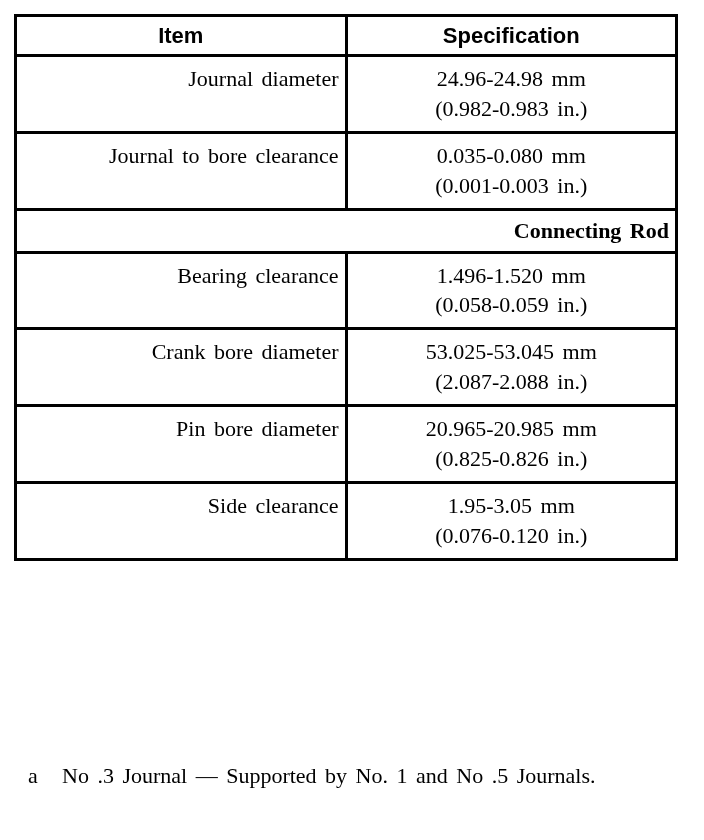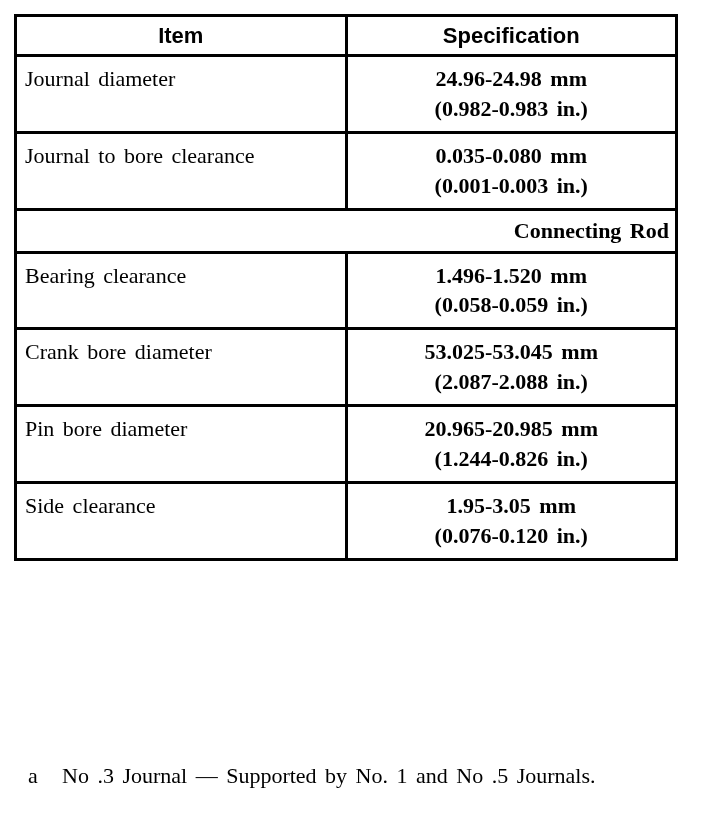--- a/index.html
+++ b/index.html
@@ -35,27 +35,26 @@
     padding: 3px 4px;
   }
   .spec-table td {
     font-size: 22px;
     line-height: 1.36;
     vertical-align: top;
     word-spacing: 3px;
   }
   td.item-cell {
     width: 50%;
-    text-align: left;
+    text-align: right;
     padding: 7px 6px 7px 8px;
   }
   td.spec-cell {
     text-align: center;
     padding: 7px 20px;
-    font-weight: bold;
   }
   tr.data-row  { height: 76px; }
   tr.short-row { height: 46px; }
   td.section-cell {
     font-weight: bold;
     text-align: right;
     padding: 5px 6px 5px 8px;
     height: 42px;
   }
   .footnote {
@@ -111,21 +110,21 @@
         <td class="item-cell">Crank bore diameter</td>
         <td class="spec-cell">
           <div>53.025-53.045 mm</div>
           <div>(2.087-2.088 in.)</div>
         </td>
       </tr>
       <tr class="data-row">
         <td class="item-cell">Pin bore diameter</td>
         <td class="spec-cell">
           <div>20.965-20.985 mm</div>
-          <div>(1.244-0.826 in.)</div>
+          <div>(0.825-0.826 in.)</div>
         </td>
       </tr>
       <tr class="data-row">
         <td class="item-cell">Side clearance</td>
         <td class="spec-cell">
           <div>1.95-3.05 mm</div>
           <div>(0.076-0.120 in.)</div>
         </td>
       </tr>
     </tbody>

